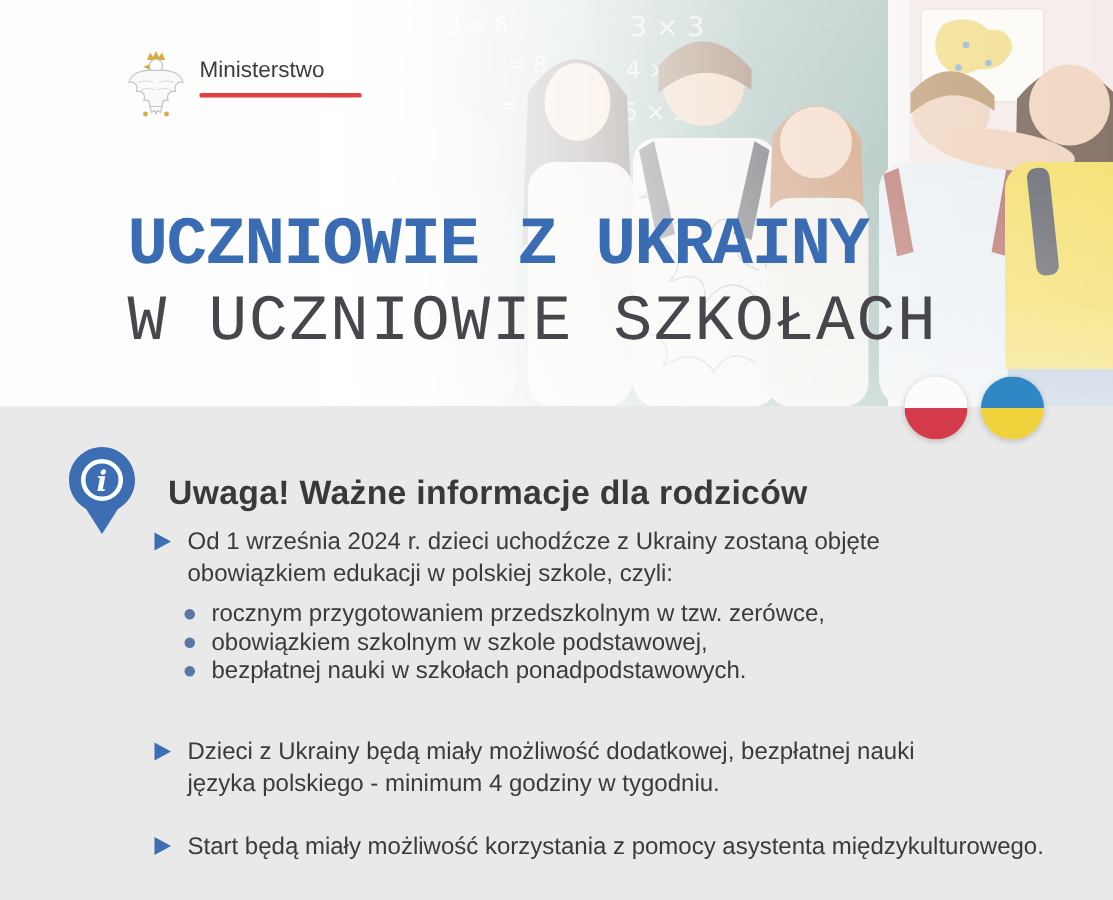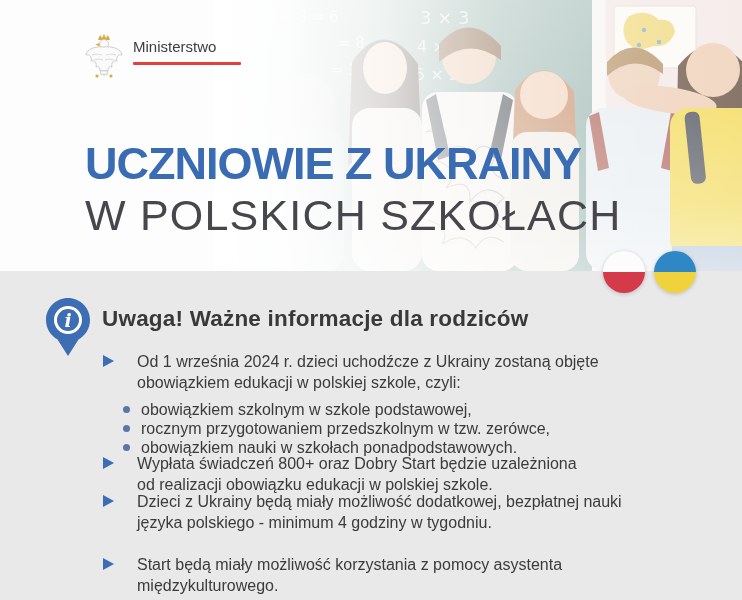--- a/index.html
+++ b/index.html
@@ -21,25 +21,25 @@
 
   .flag{position:absolute;width:42px;height:42px;border-radius:50%;overflow:hidden;z-index:6;
         box-shadow:0 1px 4px rgba(0,0,0,.20), inset 0 0 0 1px rgba(0,0,0,.05);}
   .flag-pl{left:603px;top:251px;}
   .flag-ua{left:654px;top:251px;}
   .flag .half{display:block;width:100%;height:50%;}
 
   
   .info-section{position:absolute;left:0;top:271px;width:742px;height:329px;background:#e9e9ea;}
   .info-pin{position:absolute;left:45px;top:26px;width:46px;height:60px;}
-  .info-heading{position:absolute;left:100px;top:33px;margin:2px;font-size:22.5px;font-weight:bold;color:#393939;letter-spacing:.2px;}
+  .info-heading{position:absolute;left:100px;top:33px;margin:12px;font-size:22.5px;font-weight:bold;color:#393939;letter-spacing:.2px;}
 
   .bullet-group{position:absolute;left:103px;width:596px;color:#3b3b3b;font-size:16px;line-height:21px;}
   .bg1{top:80px;} .bg2{top:182px;} .bg3{top:220px;} .bg4{top:283px;}
-  .bullet-row{display:flex;gap:23px;align-items:flex-start;}
+  .bullet-row{display:flex;gap:11px;align-items:flex-start;}
   .tri{flex:0 0 auto;width:0;height:0;border-left:11px solid #3d6db3;
        border-top:6.5px solid transparent;border-bottom:6.5px solid transparent;margin-top:4px;}
   .bullet-text{white-space:pre-line;}
   .subs{list-style:none;margin:7px 0 0 20px;padding:0;}
   .subs li{display:flex;gap:11px;align-items:flex-start;line-height:19px;}
   .dot{flex:0 0 auto;width:7px;height:7px;border-radius:50%;background:#5a76a4;margin-top:6px;}
 </style>
 </head>
 <body>
 
@@ -158,23 +158,23 @@
         <path d="M8 21 q6 -2 10 0 M10 26 q5 -2 9 0 M32 21 q-6 -2 -10 0 M30 26 q-5 -2 -9 0" stroke="#d6d6d6" fill="none" stroke-width="0.8"></path>
         <circle cx="13" cy="42" r="1.6" fill="#d9ab3c"></circle>
           <circle cx="27" cy="42" r="1.6" fill="#d9ab3c"></circle>
       </svg>
       <div class="logo-text">
         <div>Ministerstwo</div>
         <div class="logo-underline"></div>
       </div>
     </div>
 
-    <h1 class="page-title" style="margin:0;">
+    <h1 class="page-title" style="margin:0;font-family:Liberation Mono, monospace;">
       <span class="title-l1">UCZNIOWIE Z UKRAINY</span>
-      <span class="title-l2">W POLSKICH SZKOŁACH</span>
+      <span class="title-l2">W UCZNIOWIE SZKOŁACH</span>
     </h1>
   </div>
 
   <span class="flag flag-pl">
     <span class="half" style="background:#fcfcfc;"></span>
     <span class="half" style="background:#d53a4a;"></span>
   </span>
   <span class="flag flag-ua">
     <span class="half" style="background:#2f87c5;"></span>
     <span class="half" style="background:#f0d23c;"></span>
@@ -192,40 +192,33 @@
 
     <div class="bullet-group bg1">
       <div class="bullet-row">
         <span class="tri"></span>
         <span class="bullet-text">Od 1 września 2024 r. dzieci uchodźcze z Ukrainy zostaną objęte
 obowiązkiem edukacji w polskiej szkole, czyli:</span>
       </div>
       <ul class="subs">
         <li>
           <span class="dot"></span>
+          <span>rocznym przygotowaniem przedszkolnym w tzw. zerówce,</span>
+        </li>
+        <li>
+          <span class="dot"></span>
           <span>obowiązkiem szkolnym w szkole podstawowej,</span>
         </li>
         <li>
           <span class="dot"></span>
-          <span>rocznym przygotowaniem przedszkolnym w tzw. zerówce,</span>
-        </li>
-        <li>
-          <span class="dot"></span>
-          <span>obowiązkiem nauki w szkołach ponadpodstawowych.</span>
+          <span>bezpłatnej nauki w szkołach ponadpodstawowych.</span>
         </li>
       </ul>
     </div>
 
-    <div class="bullet-group bg2">
-      <div class="bullet-row">
-        <span class="tri"></span>
-        <span class="bullet-text">Wypłata świadczeń 800+ oraz Dobry Start będzie uzależniona
-od realizacji obowiązku edukacji w polskiej szkole.</span>
-      </div>
-    </div>
 
     <div class="bullet-group bg3">
       <div class="bullet-row">
         <span class="tri"></span>
         <span class="bullet-text">Dzieci z Ukrainy będą miały możliwość dodatkowej, bezpłatnej nauki
 języka polskiego - minimum 4 godziny w tygodniu.</span>
       </div>
     </div>
 
     <div class="bullet-group bg4">

